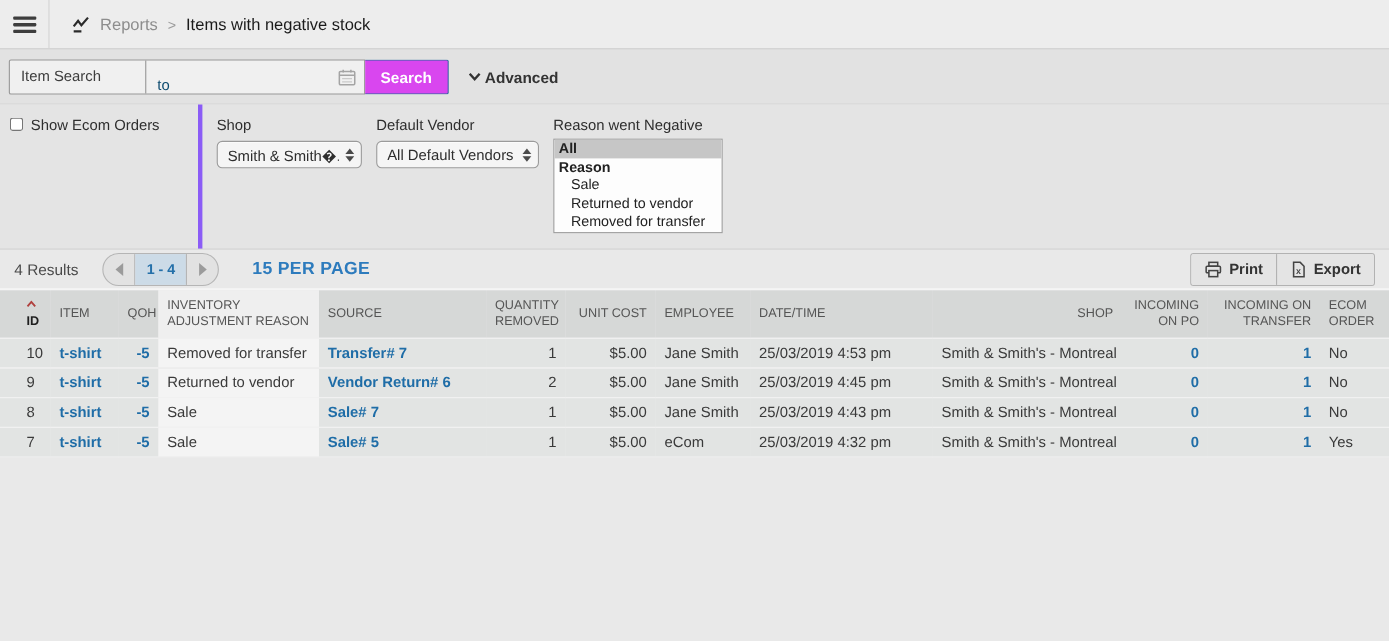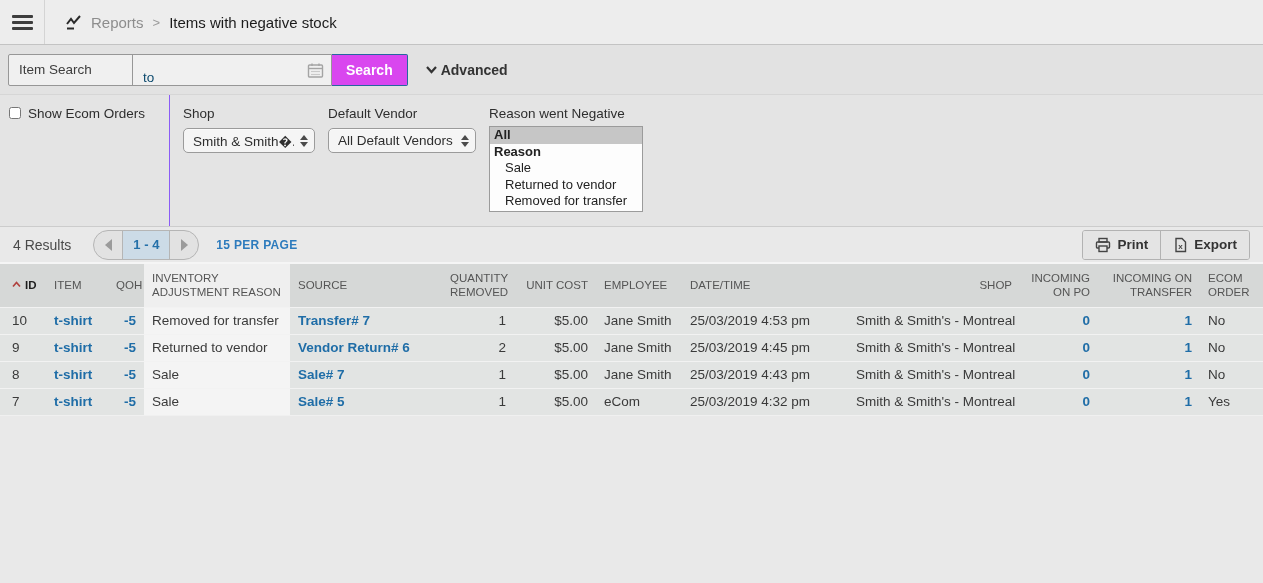--- a/index.html
+++ b/index.html
@@ -30,21 +30,21 @@
   .item-search { width: 124px; border: none; outline: none; background: transparent; font: 13.5px "Liberation Sans", sans-serif; color: #3d3d3d; padding: 0 10px; border-right: 1px solid #979797; }
   .item-search::placeholder { color: #3d3d3d; opacity: 1; }
   .date-wrap { position: relative; width: 198px; }
   .date-input { width: 100%; height: 100%; border: none; outline: none; background: transparent; font: 13.5px "Liberation Sans", sans-serif; color: #0c4a6e; padding: 15px 30px 0 10px; }
   .cal-icon { position: absolute; right: 7px; top: 7px; opacity: .75; }
   .search-btn { border: 1px solid #26679f; border-left: none; background: #d946ef; color: #fff; font: bold 14px "Liberation Sans", sans-serif; padding: 0 14px; border-radius: 0 2px 2px 0; cursor: pointer; }
   .advanced { display: flex; align-items: center; gap: 3px; margin-left: 17px; font-size: 14px; font-weight: bold; color: #333; cursor: pointer; }
 
   
   .filters { height: 132px; background: #e4e4e4; border-bottom: 1px solid #cccccc; display: flex; }
-  .filters-left { width: 170px; padding: 11px 0 0 9px; border-right: 1px solid #8b5cf6; }
+  .filters-left { width: 184px; padding: 11px 0 0 9px; border-right: 4px solid #8b5cf6; }
   .ecom-check { display: flex; align-items: flex-start; gap: 7px; font-size: 13.5px; color: #2e2e2e; }
   .ecom-check input { width: 12px; height: 12px; margin-top: 1px; accent-color: #888; cursor: pointer; }
   .f-col { padding-top: 11px; margin-left: 13px; }
   .f-label { font-size: 13.5px; color: #2e2e2e; margin-bottom: 7px; }
   .f-select { display: inline-flex; align-items: center; justify-content: space-between; border: 1px solid #9b9b9b; border-radius: 5px; background: #f5f5f5; height: 25px; padding: 0 6px 0 9px; font-size: 13.5px; color: #2e2e2e; cursor: pointer; box-shadow: 0 1px 0 rgba(255,255,255,.6) inset; }
   .f-select .sel-text { white-space: nowrap; overflow: hidden; }
   .sel-arrows { display: flex; flex-direction: column; align-items: center; margin-left: 6px; line-height: 0; }
   .sel-arrows i { display: block; width: 0; height: 0; border-left: 4px solid transparent; border-right: 4px solid transparent; }
   .sel-arrows .up { border-bottom: 5px solid #4a4a4a; margin-bottom: 2px; }
   .sel-arrows .dn { border-top: 5px solid #4a4a4a; }
@@ -60,35 +60,35 @@
   .results-bar { height: 37px; background: #e9e9e9; border-bottom: 2px solid #f5f5f5; display: flex; align-items: center; padding: 0 13px; }
   .results-count { font-size: 14px; color: #4a4a4a; margin-right: 22px; }
   .pager { display: flex; height: 30px; border: 1px solid #b5b5b5; border-radius: 15px; overflow: hidden; background: #e2e2e2; }
   .pager-btn { width: 29px; display: flex; align-items: center; justify-content: center; cursor: pointer; }
   .pager-prev { border-right: 1px solid #b5b5b5; }
   .pager-next { border-left: 1px solid #b5b5b5; }
   .tri { width: 0; height: 0; border-top: 6px solid transparent; border-bottom: 6px solid transparent; }
   .tri-l { border-right: 7px solid #9b9b9b; }
   .tri-r { border-left: 7px solid #9b9b9b; }
   .pager-range { min-width: 46px; display: flex; align-items: center; justify-content: center; background: #ccdbe7; color: #2470a9; font-size: 13px; font-weight: bold; }
-  .per-page { margin-left: 17px; font-size: 12px; font-weight: bold; color: #2d7bbd; letter-spacing: .3px; cursor: pointer; }
+  .per-page { margin-left: 30px; font-size: 16px; font-weight: bold; color: #2d7bbd; letter-spacing: .3px; cursor: pointer; }
   .bar-right { margin-left: auto; display: flex; height: 30px; border: 1px solid #b2b2b2; border-radius: 3px; overflow: hidden; }
   .tool-btn { display: flex; align-items: center; gap: 6px; padding: 0 12px; background: #e4e4e4; font-size: 13.5px; font-weight: bold; color: #333; cursor: pointer; }
   .tool-btn + .tool-btn { border-left: 1px solid #b2b2b2; }
 
   
   table { width: 1263px; border-collapse: collapse; table-layout: fixed; }
   thead th { background: #d6d8d7; height: 43px; font-size: 11.5px; font-weight: normal; color: #555; text-align: left; vertical-align: middle; padding: 3px 8px; text-transform: uppercase; line-height: 1.25; }
   thead th.sorted { color: #1f1f1f; font-weight: bold; }
   thead th.hl { background: #efefef; }
   th.right, td.right { text-align: right; }
   tbody td { background: #e2e4e3; height: 27px; font-size: 13.5px; color: #3a3a3a; padding: 2px 8px; border-top: 1px solid #f2f2f2; white-space: nowrap; overflow: hidden; }
   tbody tr:last-child td { border-bottom: 1px solid #f0f0f0; }
   tbody td.hl { background: #f4f4f4; }
-  td.c-first, th.c-first { padding-left: 12px; }
+  td.c-first, th.c-first { padding-left: 24px; }
   td a.blue { color: #1f6da7; font-weight: bold; cursor: pointer; }
   .sort-caret { display: inline-block; margin-right: 4px; position: relative; top: -1px; }
   .th-inline { display: inline-block; }
 
   .bottom-space { background: #e9e9e9; height: 170px; }
 </style>
 </head>
 <body>
 
 <div class="topbar">

